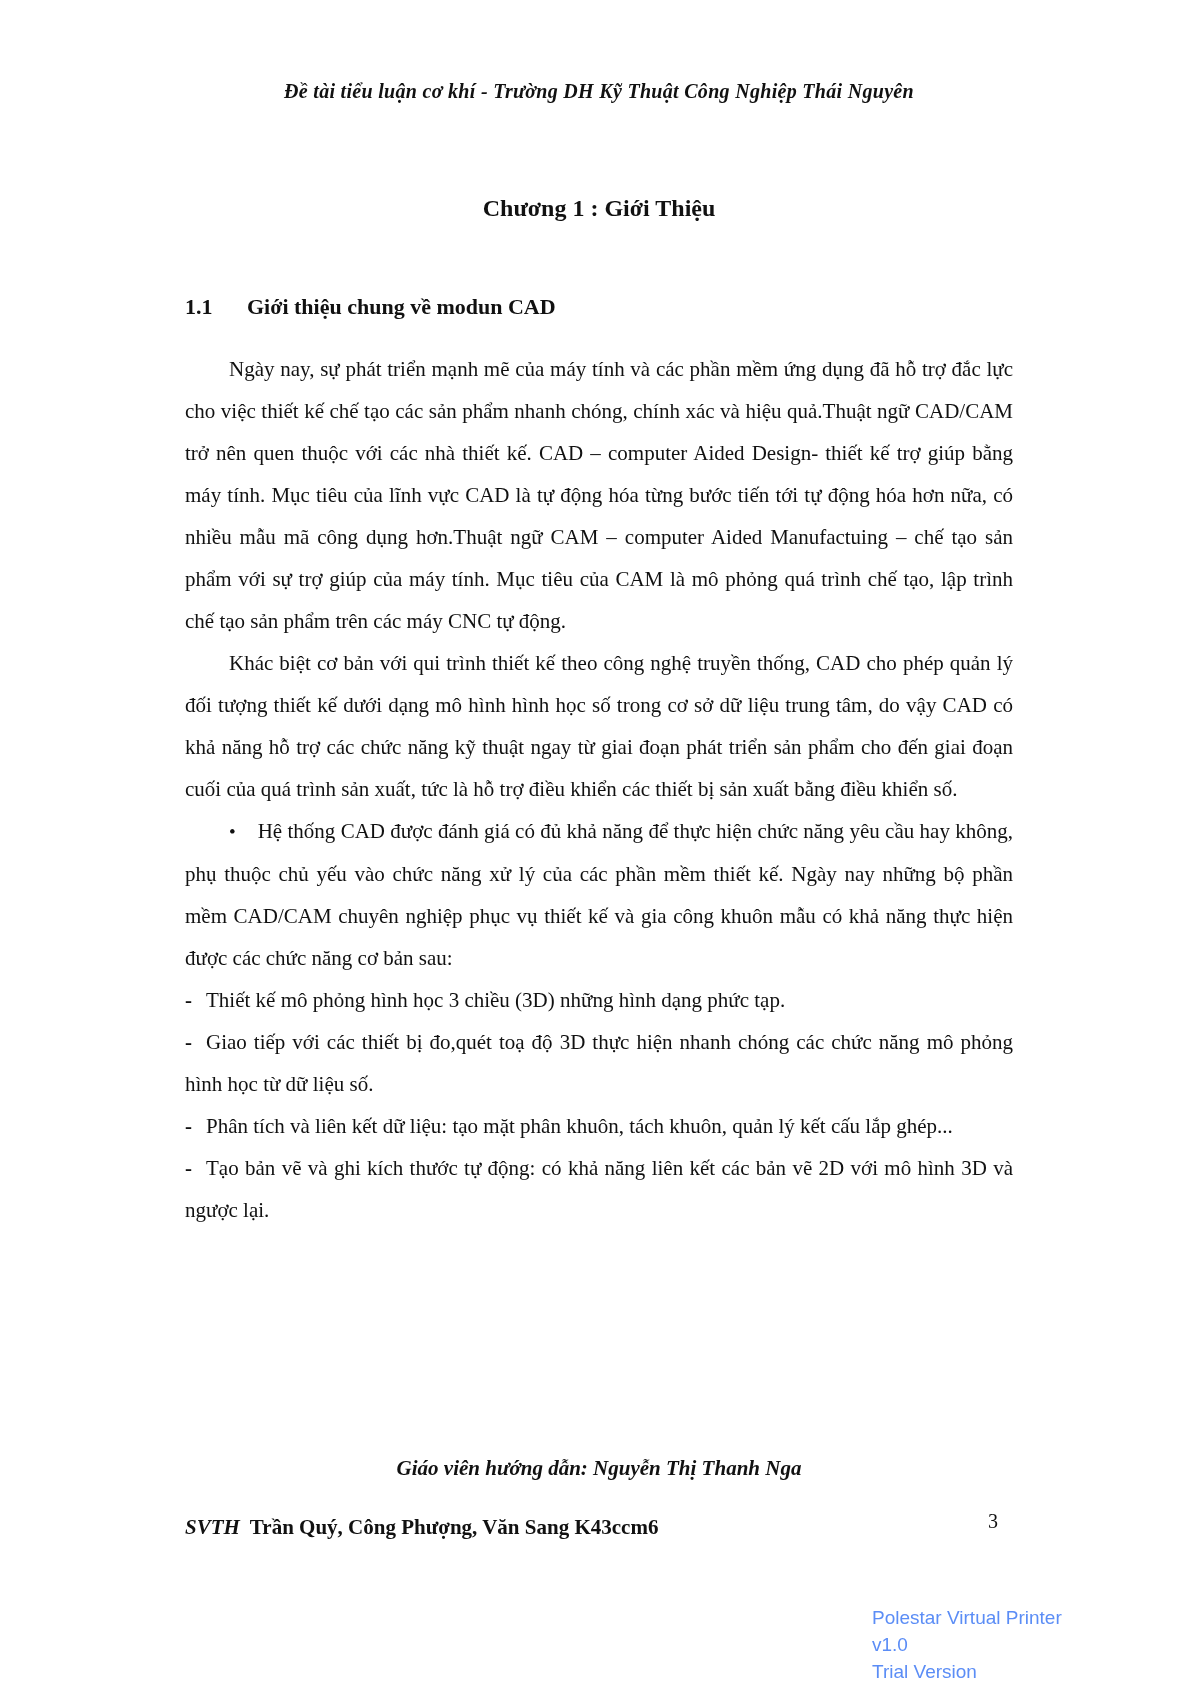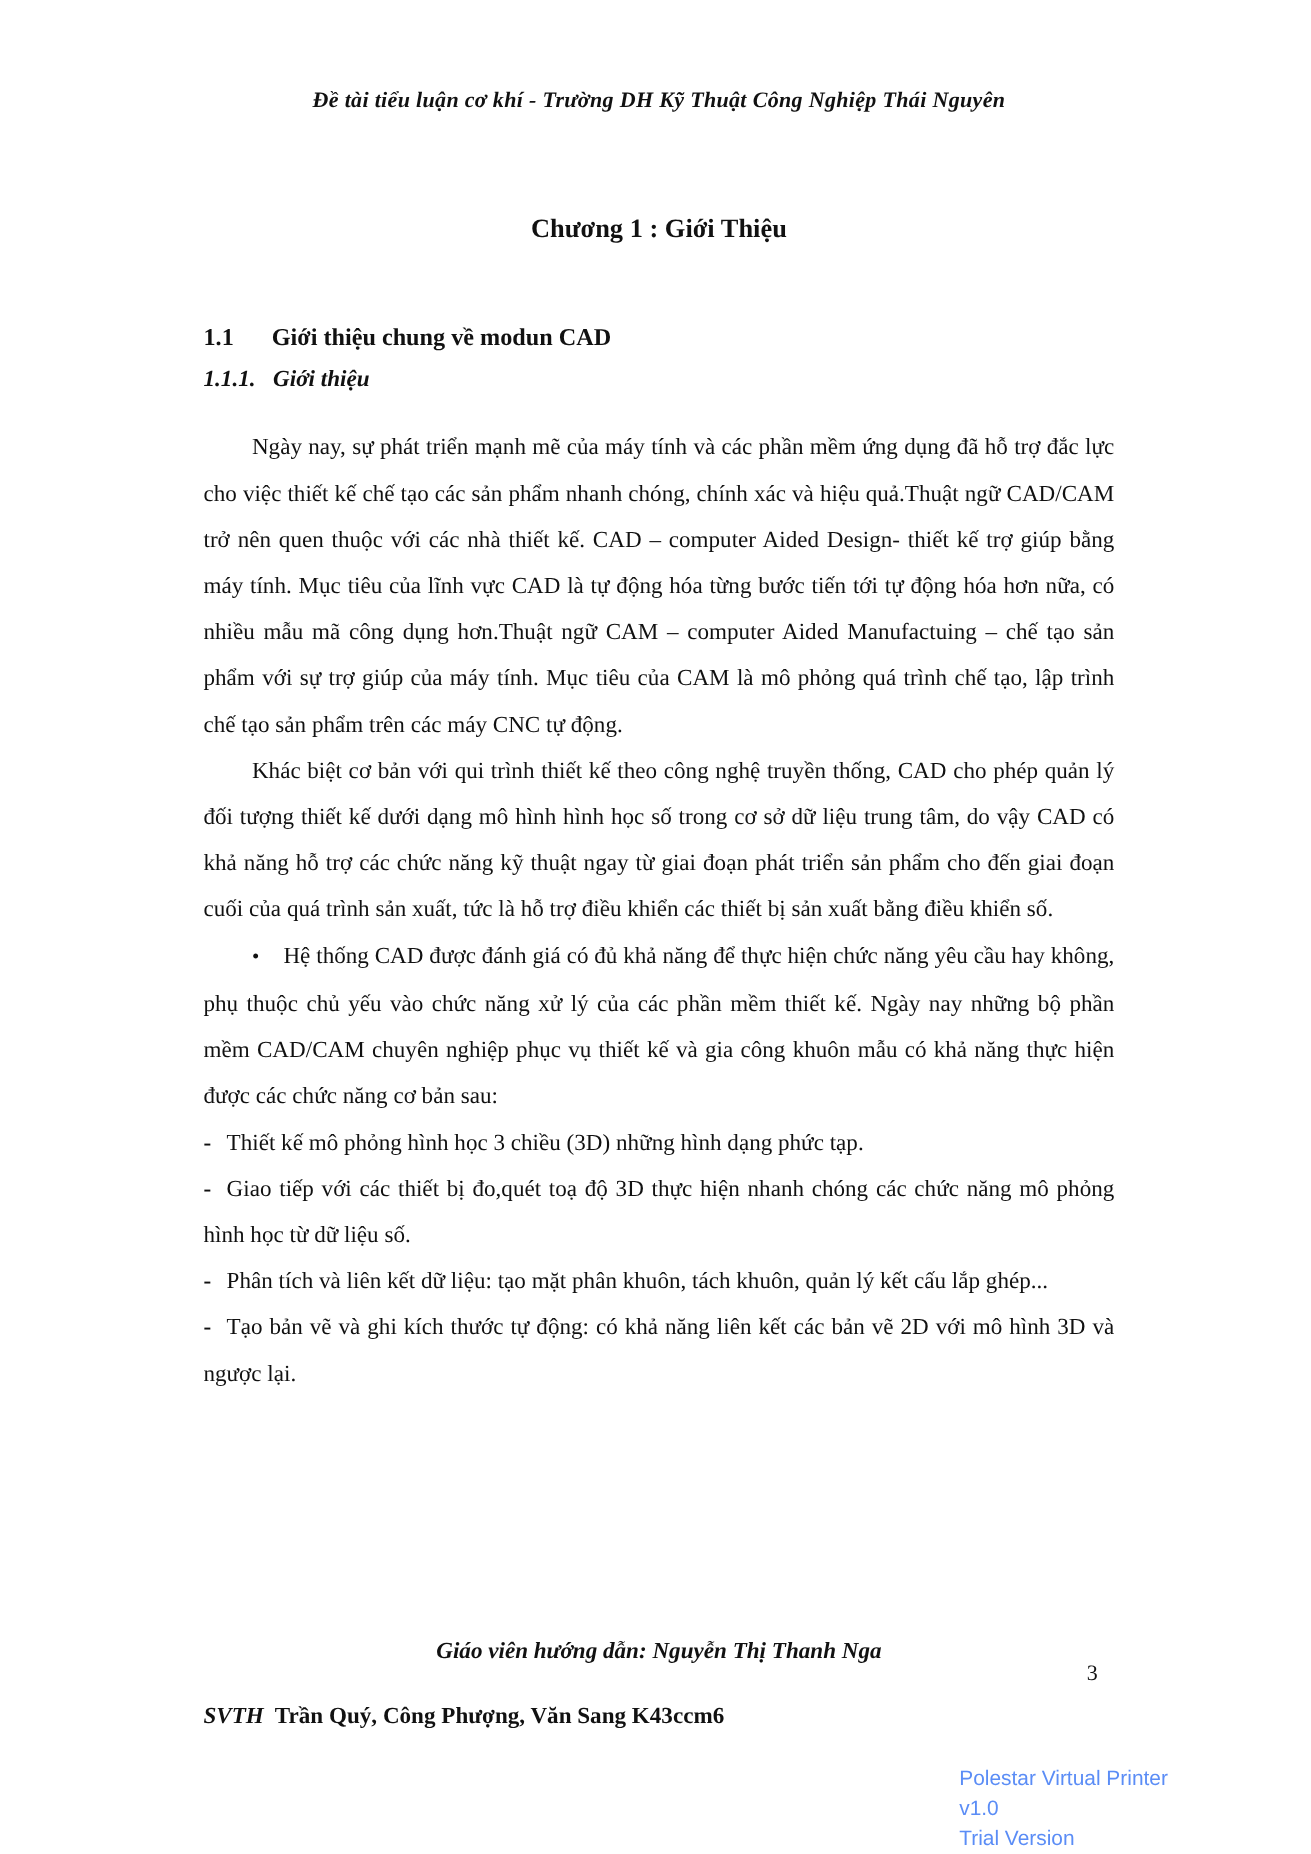--- a/index.html
+++ b/index.html
@@ -57,21 +57,21 @@
     text-indent: 44px;
   }
   .body-p.no-indent { text-indent: 0; }
   .bullet-glyph { padding-right: 22px; font-size: 19px; }
   .dash-glyph { padding-right: 14px; font-weight: bold; }
   .dash-item .dash-text { }
   .footer-area {
     position: absolute;
     left: 185px;
     width: 828px;
-    top: 1472px;
+    top: 1440px;
   }
   .footer-advisor {
     text-align: center;
     font-size: 21px;
     font-weight: bold;
     font-style: italic;
   }
   .footer-students {
     margin-top: 34px;
     text-align: left;
@@ -117,24 +117,20 @@
 
     <div class="running-header">Đề tài tiểu luận cơ khí - Trường DH Kỹ Thuật Công Nghiệp Thái Nguyên</div>
 
     <div class="chapter-title">Chương 1 : Giới Thiệu</div>
 
     <div class="section-heading">
       <span class="sec-num">1.1</span>
       <span class="sec-label">Giới thiệu chung về modun CAD</span>
     </div>
 
-    <div class="subsection-heading">
-      <span class="sub-num">1.1.1.</span>
-      <span class="sub-label">Giới thiệu</span>
-    </div>
 
     <div class="body-block">
 
       <p class="body-p">Ngày nay, sự phát triển mạnh mẽ của máy tính và các phần mềm ứng dụng đã hỗ trợ đắc lực cho việc thiết kế chế tạo các sản phẩm nhanh chóng, chính xác và hiệu quả.Thuật ngữ CAD/CAM trở nên quen thuộc với các nhà thiết kế. CAD – computer Aided Design- thiết kế trợ giúp bằng máy tính. Mục tiêu của lĩnh vực CAD là tự động hóa từng bước tiến tới tự động hóa hơn nữa, có nhiều mẫu mã công dụng hơn.Thuật ngữ CAM – computer Aided Manufactuing – chế tạo sản phẩm với sự trợ giúp của máy tính. Mục tiêu của CAM là mô phỏng quá trình chế tạo, lập trình chế tạo sản phẩm trên các máy CNC tự động.</p>
 
       <p class="body-p">Khác biệt cơ bản với qui trình thiết kế theo công nghệ truyền thống, CAD  cho phép quản lý đối tượng thiết kế dưới dạng mô hình hình học số trong cơ sở dữ liệu trung tâm, do vậy CAD có khả năng hỗ trợ các chức năng kỹ thuật ngay từ giai đoạn phát triển sản phẩm cho đến giai đoạn cuối của quá  trình sản xuất, tức là hỗ trợ điều khiển các thiết bị sản xuất bằng điều khiển số.</p>
 
       <p class="body-p">
         <span class="bullet-glyph">•</span><span>Hệ thống CAD được đánh giá có đủ khả năng để thực hiện chức năng yêu cầu hay không, phụ thuộc chủ yếu vào chức năng xử lý của các phần mềm thiết kế. Ngày nay những bộ phần mềm CAD/CAM chuyên nghiệp phục vụ thiết kế và gia công khuôn mẫu có khả năng thực hiện được các chức năng cơ bản sau:</span>
       </p>

